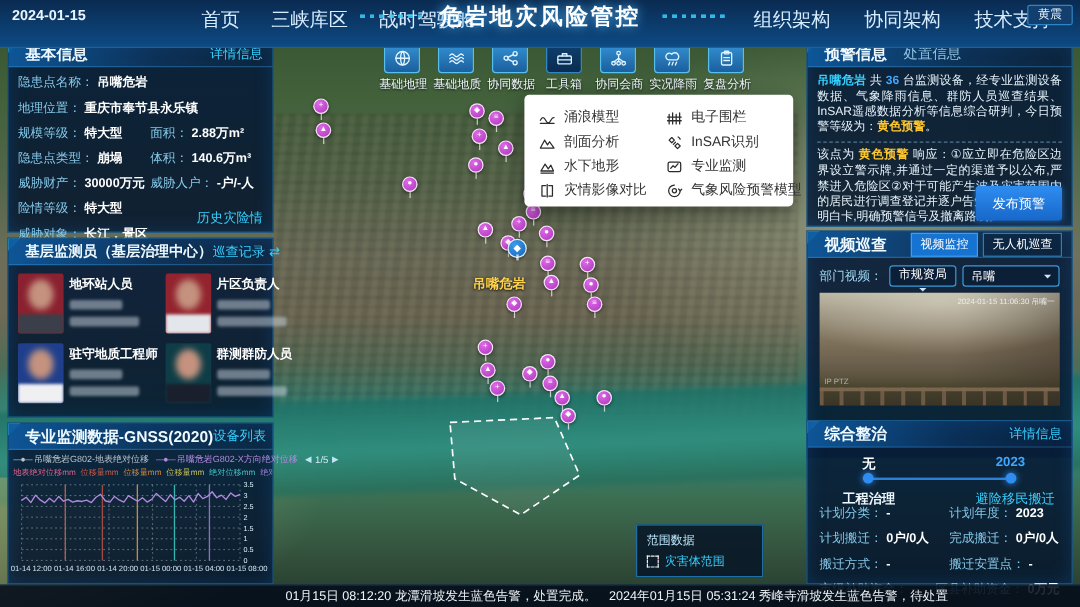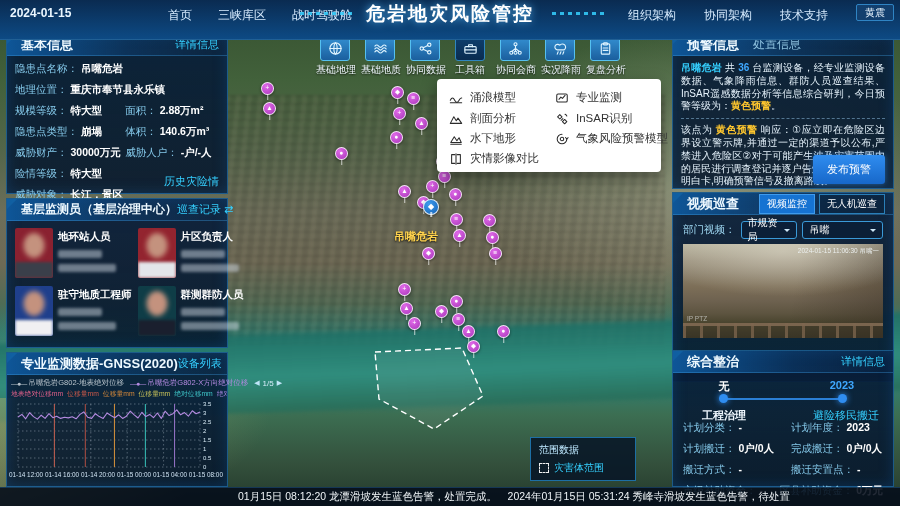--- a/index.html
+++ b/index.html
@@ -20,21 +20,21 @@
   .bank { position:absolute; left:0; top:398px; width:270px; height:108px;
     background:linear-gradient(100deg, rgba(165,170,112,.5), transparent 70%); }
 
   
   .topbar { position:absolute; left:0; top:0; width:900px; height:40px; z-index:10;
     background:linear-gradient(180deg,#0a2b51 0%,#0d4a84 100%);
     border-bottom:1px solid rgba(60,160,230,.45); }
   .tb-date { position:absolute; left:10px; top:6px; font-size:12px; font-weight:bold; color:#eaf6ff; }
   .tb-nav-l { position:absolute; left:168px; top:7px; display:flex; gap:26px; }
   .tb-nav-r { position:absolute; left:628px; top:7px; display:flex; gap:28px; }
-  .tb-nav-item { font-size:12px; color:#d8ecff; cursor:pointer; white-space:nowrap; }
+  .tb-nav-item { font-size:16px; color:#d8ecff; cursor:pointer; white-space:nowrap; }
   .tb-title { position:absolute; left:0; right:0; top:1px; text-align:center; font-size:19px;
     font-weight:bold; color:#ffffff; letter-spacing:2px; text-shadow:0 0 9px rgba(90,190,255,.9); }
   .deco-line { position:absolute; top:12px; width:52px; height:3px; opacity:.85;
     background:repeating-linear-gradient(90deg,#35d0ff 0 4px,transparent 4px 8px); }
   .deco-l { left:300px; } .deco-r { left:552px; }
   .tb-user { position:absolute; right:6px; top:4px; height:17px; padding:0 8px; font-size:10px;
     color:#eaf6ff; background:#123f6e; border:1px solid #2f84c4; border-radius:2px; line-height:16px; cursor:pointer; }
 
   
   .panel { position:absolute; z-index:5;
@@ -138,21 +138,21 @@
     font-family:inherit; box-shadow:0 0 6px rgba(47,141,240,.6); }
 
   
   .vid-tabs { display:flex; gap:4px; }
   .vid-tab { font-size:10px; padding:2px 7px; cursor:pointer; color:#fff; border:1px solid #2a7fb8; background:rgba(10,35,60,.6); }
   .vid-tab.active { background:#1673d2; border-color:#3f9bec; }
   .vid-ctrl { display:flex; align-items:center; gap:5px; padding:4px 2px 2px; }
   .vid-ctrl-label { font-size:10.5px; color:#9fd8f2; white-space:nowrap; }
   .vid-select { display:flex; align-items:center; justify-content:space-between; height:18px; padding:0 6px;
     border:1px solid #3a9ad8; border-radius:3px; background:rgba(10,30,55,.8); font-size:10px; color:#fff; cursor:pointer; }
-  .vs-dept { width:72px; } .vs-point { width:104px; }
+  .vs-dept { width:72px;flex-direction:column; } .vs-point { width:104px; }
   .caret { width:0; height:0; border:3.5px solid transparent; border-top-color:#cfe8f8; margin-top:4px; }
   .video-feed { position:relative; width:200px; height:94px; margin:3px auto 0; overflow:hidden; cursor:pointer;
     background:
       radial-gradient(ellipse 180px 60px at 50% 8%, rgba(225,220,205,.55), transparent 75%),
       linear-gradient(100deg, transparent 55%, rgba(55,45,35,.45)),
       linear-gradient(180deg,#b6b29d 0%,#9a917d 18%,#8a7f6a 32%,#7c6e57 46%,#6e6250 60%,#5d5440 74%,#49442e 84%,#393526 100%); }
   .vid-ts { position:absolute; top:3px; right:4px; font-size:6.5px; color:rgba(240,244,244,.92); }
   .vid-osd { position:absolute; bottom:16px; left:4px; font-size:6.5px; color:rgba(235,238,238,.6); }
   .fence { position:absolute; bottom:0; left:0; width:100%; height:15px;
     border-top:3px solid rgba(125,103,80,.95);
@@ -339,31 +339,37 @@
         <span>水下地形</span>
       </div>
       <div class="menu-item">
         <svg viewBox="0 0 16 16" class="icon-svg">
           <path d="M6.5 3H3v10h3.5M9.5 3H13v10H9.5M8 2v12"></path>
         </svg>
         <span>灾情影像对比</span>
       </div>
       <div class="menu-item">
         <svg viewBox="0 0 16 16" class="icon-svg">
+          <path d="M3 5v9M6.3 3.5V14M9.7 5v9M13 3.5V14M1.5 7.5h13M1.5 11h13"></path>
+        </svg>
+        <span>电子围栏</span>
+      </div>
+      <div class="menu-item">
+        <svg viewBox="0 0 16 16" class="icon-svg">
+          <path d="M3 5.5L5.5 3 8 5.5 5.5 8zM8.5 11L11 8.5l2.5 2.5L11 13.5zM7 9.5l2-2"></path>
+          <path d="M11.5 2.5a4 4 0 012 2"></path>
+        </svg>
+        <span>InSAR识别</span>
+      </div>
+      <div class="menu-item">
+        <svg viewBox="0 0 16 16" class="icon-svg">
           <rect x="2" y="3.5" width="12" height="9" rx="1.5"></rect>
           <path d="M4.5 9.5l2.2-2.5 1.8 1.5 3-3.5"></path>
         </svg>
         <span>专业监测</span>
-      </div>
-      <div class="menu-item">
-        <svg viewBox="0 0 16 16" class="icon-svg">
-          <path d="M3 5.5L5.5 3 8 5.5 5.5 8zM8.5 11L11 8.5l2.5 2.5L11 13.5zM7 9.5l2-2"></path>
-          <path d="M11.5 2.5a4 4 0 012 2"></path>
-        </svg>
-        <span>InSAR识别</span>
       </div>
       <div class="menu-item">
         <svg viewBox="0 0 16 16" class="icon-svg">
           <path d="M8 2.5A5.5 5.5 0 1013.5 8"></path>
           <path d="M13.5 8l1.5-1.5M13.5 8L12 6.3"></path>
           <circle cx="8" cy="8" r="2"></circle>
         </svg>
         <span>气象风险预警模型</span>
       </div>
     </div>

